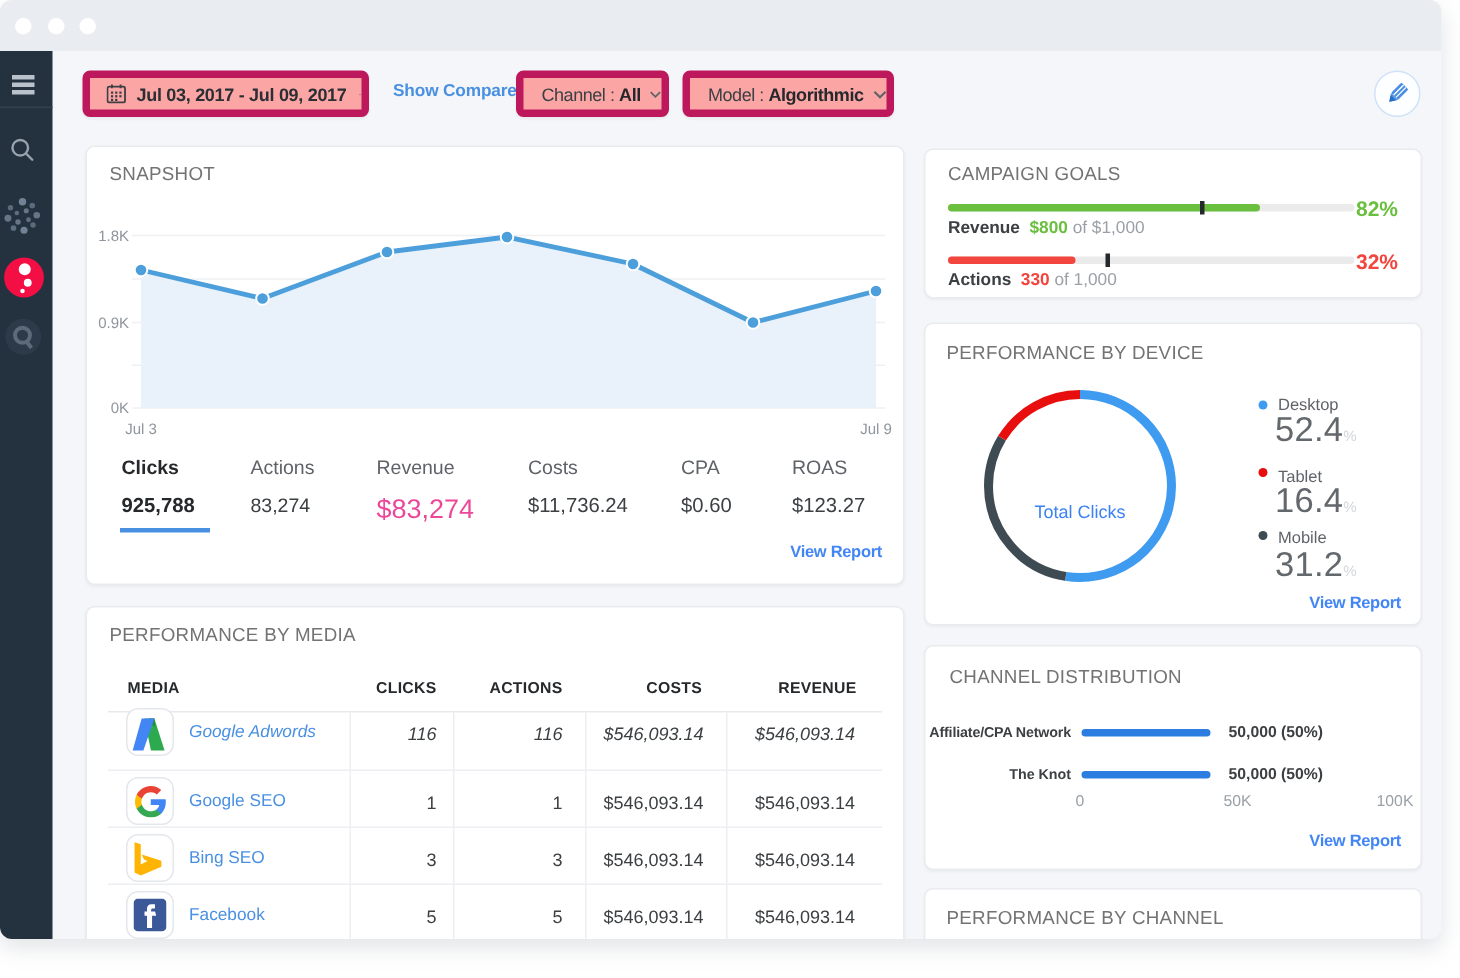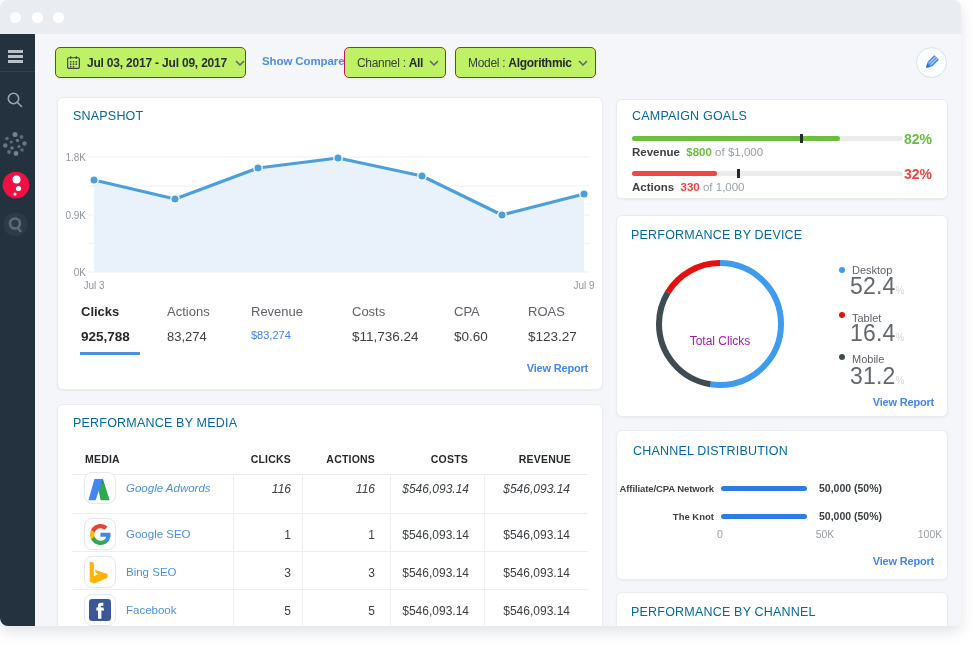--- a/index.html
+++ b/index.html
@@ -5,22 +5,22 @@
   * { margin:0; padding:0; box-sizing:border-box; }
   html,body { width:973px; height:652px; background:#fff; font-family:"Liberation Sans", sans-serif; overflow:hidden; }
   .window { position:absolute; left:0; top:0; width:961px; height:626px; border-radius:8px;
             background:#f4f6f9; overflow:hidden;
             box-shadow:0 6px 14px rgba(140,148,160,.25); }
   .titlebar { position:absolute; left:0; top:0; width:100%; height:34px; background:#e9ecf1; }
   .tdot { position:absolute; top:12px; width:11px; height:11px; border-radius:50%; background:#fff; }
   .sidebar { position:absolute; left:0; top:34px; width:35px; height:592px; background:#24313f; }
   .card { position:absolute; background:#fff; border:1px solid #e9ebee; border-radius:6px;
           box-shadow:0 1px 2px rgba(30,40,60,.05); }
-  .ctitle { position:absolute; font-size:12.5px; color:#0369a1; letter-spacing:.2px; }
-  .pill { position:absolute; top:47px; height:31px; background:#bef264; border:1px solid #be185d;
+  .ctitle { position:absolute; font-size:12.5px; color:#737373; letter-spacing:.2px; }
+  .pill { position:absolute; top:47px; height:31px; background:#fca5a5; border:5px solid #be185d;
           border-radius:5px; box-shadow:0 1px 2px rgba(30,40,60,.06); display:flex; align-items:center; }
   .mrow { position:absolute; left:0; width:100%; height:38px; }
   .micon { position:absolute; left:26px; top:3px; width:32px; height:32px; border:1px solid #e4e7ec;
            border-radius:8px; background:#fff; }
   .mname { position:absolute; left:68px; top:13px; font-size:11.5px; color:#4a90e2; }
   .mv { position:absolute; top:12.5px; font-size:12px; color:#3c4043; }
   .legend-num { font-size:23px; line-height:23px; color:#63686d; letter-spacing:.2px; }
   .vr { position:absolute; right:13px; font-size:11px; font-weight:bold; color:#4285f4; letter-spacing:-0.2px; }
 </style>
 </head>
@@ -152,21 +152,21 @@
         <text x="36" y="191" text-anchor="middle">Jul 3</text>
         <text x="526" y="191" text-anchor="middle">Jul 9</text>
       </g>
     </svg>
     <div style="position:absolute; left:23px; top:206px; font-size:13px; font-weight:bold; color:#26292c;">Clicks</div>
     <div style="position:absolute; left:23px; top:231px; font-size:13.5px; font-weight:bold; color:#26292c;">925,788</div>
     <div style="position:absolute; left:22px; top:254px; width:60px; height:3px; background:#4a90e2;"></div>
     <div style="position:absolute; left:109px; top:206px; font-size:13px; color:#5f6368;">Actions</div>
     <div style="position:absolute; left:109px; top:231px; font-size:13px; color:#3c4043;">83,274</div>
     <div style="position:absolute; left:193px; top:206px; font-size:13px; color:#5f6368;">Revenue</div>
-    <div style="position:absolute; left:193px; top:231px; font-size:11px; color:#3b82f6;">$83,274</div>
+    <div style="position:absolute; left:193px; top:231px; font-size:18px; color:#ec4899;">$83,274</div>
     <div style="position:absolute; left:294px; top:206px; font-size:13px; color:#5f6368;">Costs</div>
     <div style="position:absolute; left:294px; top:231px; font-size:13.5px; color:#3c4043;">$11,736.24</div>
     <div style="position:absolute; left:396px; top:206px; font-size:13px; color:#5f6368;">CPA</div>
     <div style="position:absolute; left:396px; top:231px; font-size:13.5px; color:#3c4043;">$0.60</div>
     <div style="position:absolute; left:470px; top:206px; font-size:13px; color:#5f6368;">ROAS</div>
     <div style="position:absolute; left:470px; top:231px; font-size:13.5px; color:#3c4043;">$123.27</div>
     <div style="position:absolute; right:14px; top:264px; font-size:11px; font-weight:bold; color:#4285f4; letter-spacing:-0.2px;">View Report</div>
   </div>
   <div class="card" id="card-media" style="left:57px; top:404px; width:546px; height:250px;">
     <div class="ctitle" style="left:15px; top:11px;">PERFORMANCE BY MEDIA</div>
@@ -257,21 +257,21 @@
   </div>
   <div class="card" id="card-device" style="left:616px; top:215px; width:332px; height:202px;">
     <div class="ctitle" style="left:14px; top:12px;">PERFORMANCE BY DEVICE</div>
     <svg style="position:absolute; left:35px; top:40px;" width="136" height="136" viewBox="0 0 136 136">
       <g transform="rotate(-90 68 68)">
         <circle cx="68" cy="68" r="61" fill="none" stroke="#3e9bf0" stroke-width="6" stroke-dasharray="200.9 182.4" stroke-dashoffset="0"></circle>
         <circle cx="68" cy="68" r="61" fill="none" stroke="#3e4b52" stroke-width="6" stroke-dasharray="119.6 263.7" stroke-dashoffset="-200.9"></circle>
         <circle cx="68" cy="68" r="61" fill="none" stroke="#e90e0e" stroke-width="6" stroke-dasharray="62.8 320.5" stroke-dashoffset="-320.5"></circle>
       </g>
     </svg>
-    <div style="position:absolute; left:43px; top:118px; width:120px; text-align:center; font-size:12px; color:#a21caf;">Total Clicks</div>
+    <div style="position:absolute; left:43px; top:118px; width:120px; text-align:center; font-size:12px; color:#3b82f6;">Total Clicks</div>
     <div style="position:absolute; left:222px; top:51px; width:6px; height:6px; border-radius:50%; background:#3e9bf0;"></div>
     <div style="position:absolute; left:235px; top:47.5px; font-size:11px; color:#5f6368;">Desktop</div>
     <div class="legend-num" style="position:absolute; left:233px; top:58.5px;">52.4<span style="font-size:10px; color:#d3d7da;">%</span></div>
     <div style="position:absolute; left:222px; top:96px; width:6px; height:6px; border-radius:50%; background:#e90e0e;"></div>
     <div style="position:absolute; left:235px; top:95.5px; font-size:11px; color:#5f6368;">Tablet</div>
     <div class="legend-num" style="position:absolute; left:233px; top:106px;">16.4<span style="font-size:10px; color:#d3d7da;">%</span></div>
     <div style="position:absolute; left:222px; top:137.5px; width:6px; height:6px; border-radius:50%; background:#3e4b52;"></div>
     <div style="position:absolute; left:235px; top:137px; font-size:11px; color:#5f6368;">Mobile</div>
     <div class="legend-num" style="position:absolute; left:233px; top:148.5px;">31.2<span style="font-size:10px; color:#d3d7da;">%</span></div>
     <div class="vr" style="top:180px;">View Report</div>

